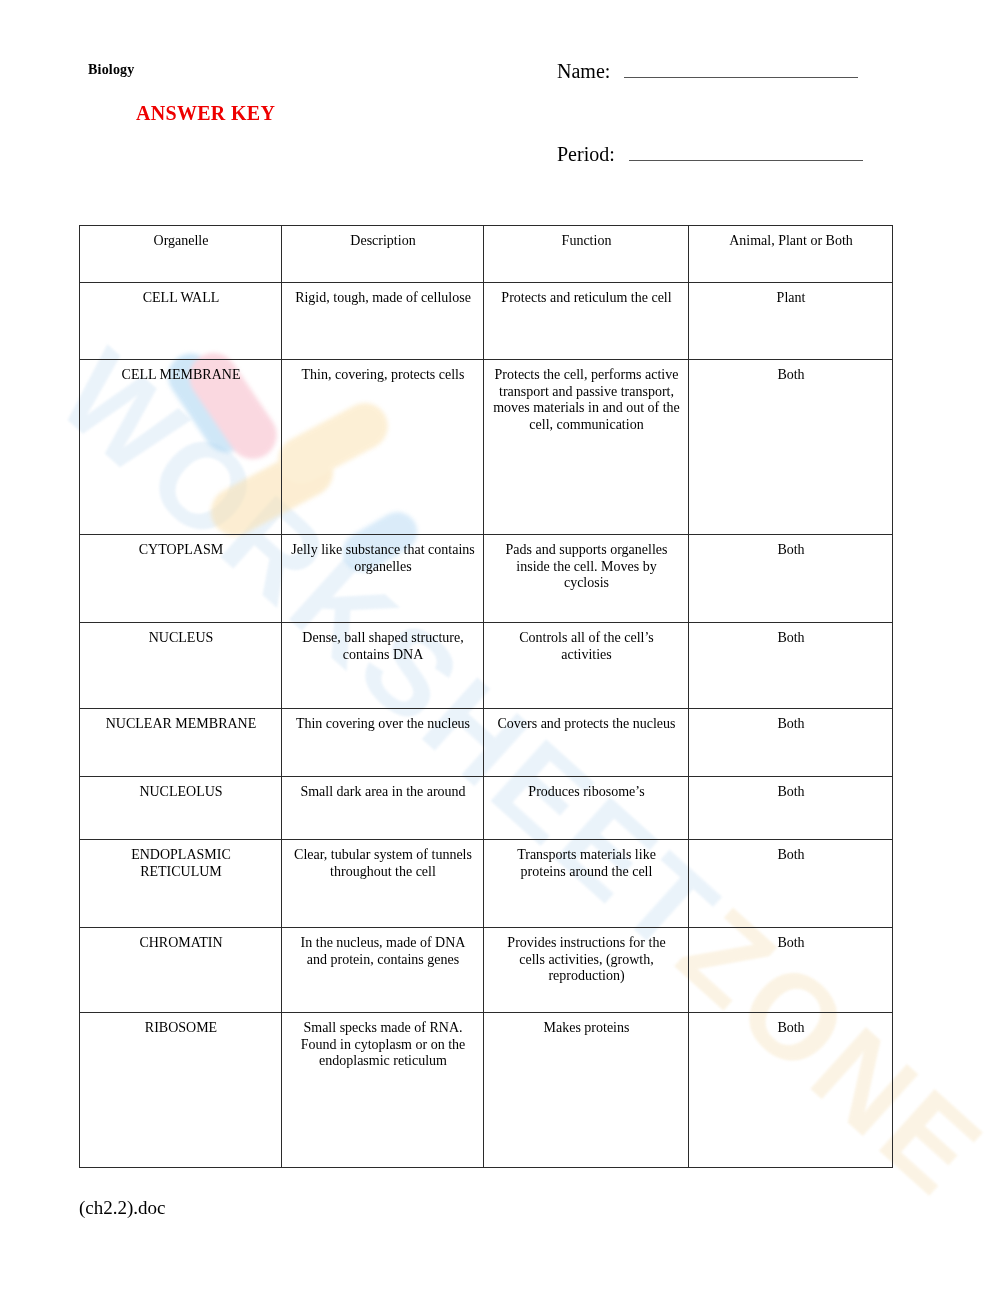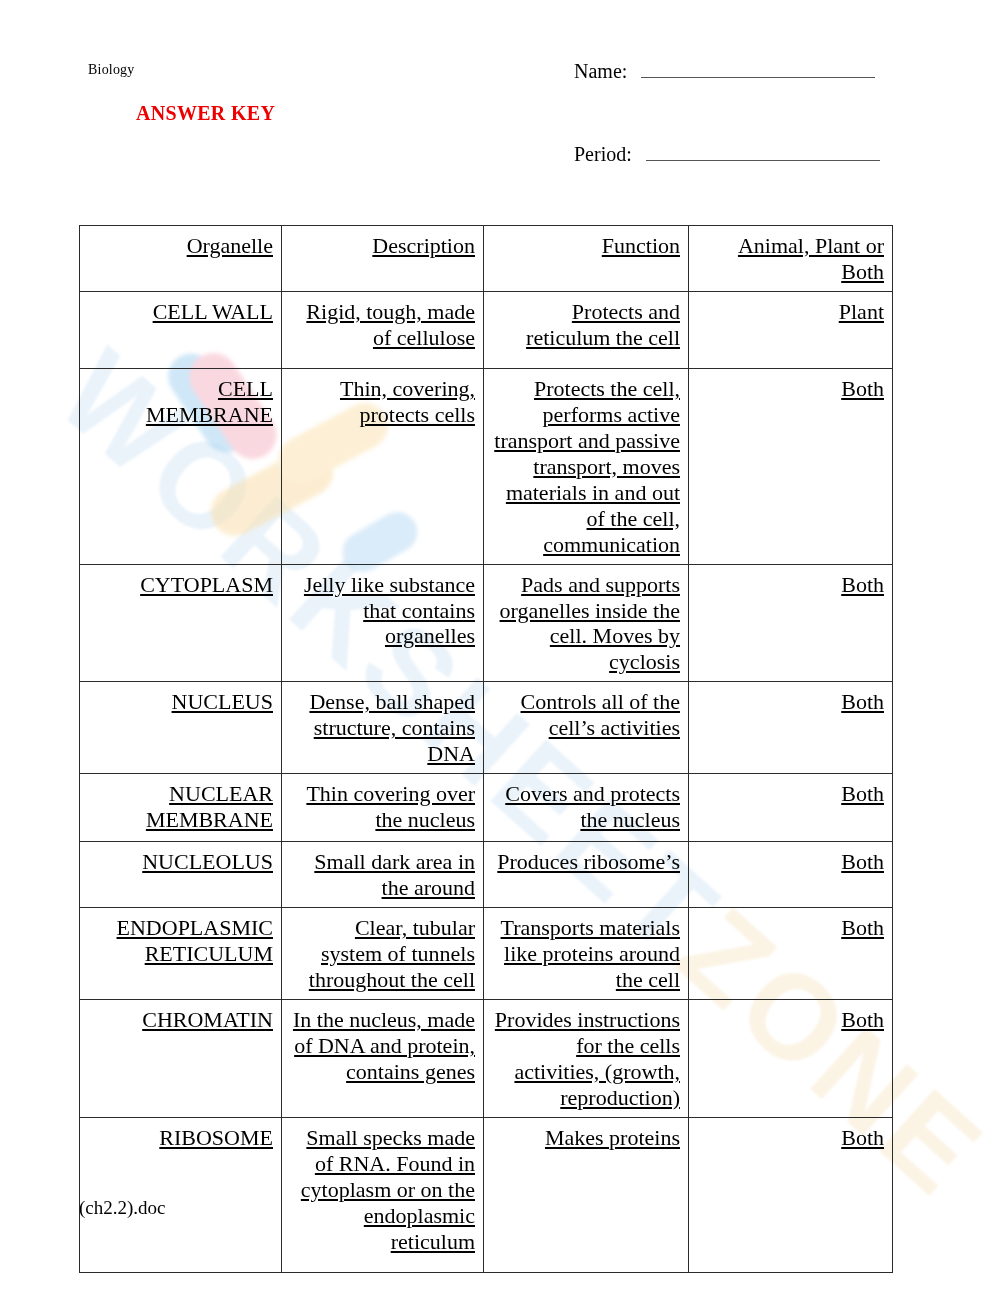--- a/index.html
+++ b/index.html
@@ -104,42 +104,42 @@
 
   
   .content { position: absolute; inset: 0; z-index: 2; }
 
   .subject {
     position: absolute;
     left: 88px;
     top: 62px;
     font-family: "Liberation Serif", serif;
     font-size: 14px;
-    font-weight: 400;
+    font-weight: 700;
     letter-spacing: .2px;
   }
   .answer-key {
     position: absolute;
     left: 88px;
     top: 102px;
     font-size: 20px;
     font-weight: 700;
     color: #ee0000;
     letter-spacing: .3px;
     margin-left: 48px;
   }
   .field {
     position: absolute;
     display: flex;
     align-items: baseline;
     font-size: 20px;
   }
   .field-name { left: 557px; top: 60px; }
   .field-period { left: 557px; top: 143px; }
-  .field-label { white-space: nowrap; margin-left: 17px; }
+  .field-label { white-space: nowrap; }
   .field-line {
     display: inline-block;
     width: 234px;
     margin-left: 14px;
     border-bottom: 1.3px solid #555555;
     height: 17px;
   }
 
   
   table.organelles {
@@ -149,26 +149,25 @@
     width: 813px;
     border-collapse: collapse;
     table-layout: fixed;
     background: transparent;
   }
   table.organelles td,
   table.organelles th {
     border: 1.1px solid #2b2b2b;
     vertical-align: top;
     padding: 7px 8px 6px 9px;
-    font-size: 22px;
+    font-size: 14px;
     line-height: 1.18;
     font-weight: 400;
-    text-align: right;
+    text-align: center;
     background: transparent;
-    text-decoration: underline;
   }
   table.organelles thead th { font-weight: 400; }
   col.c1 { width: 202px; }
   col.c2 { width: 202px; }
   col.c3 { width: 205px; }
   col.c4 { width: 204px; }
 
   
   .footer-center {
     position: absolute;

